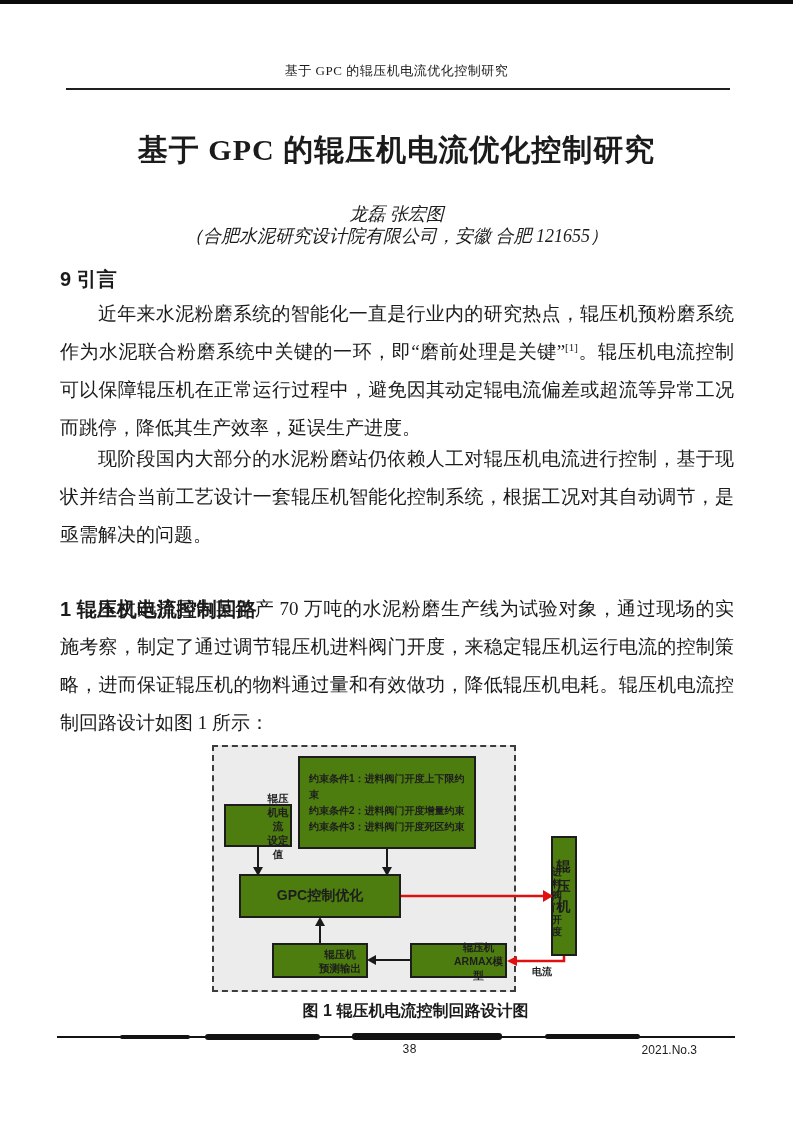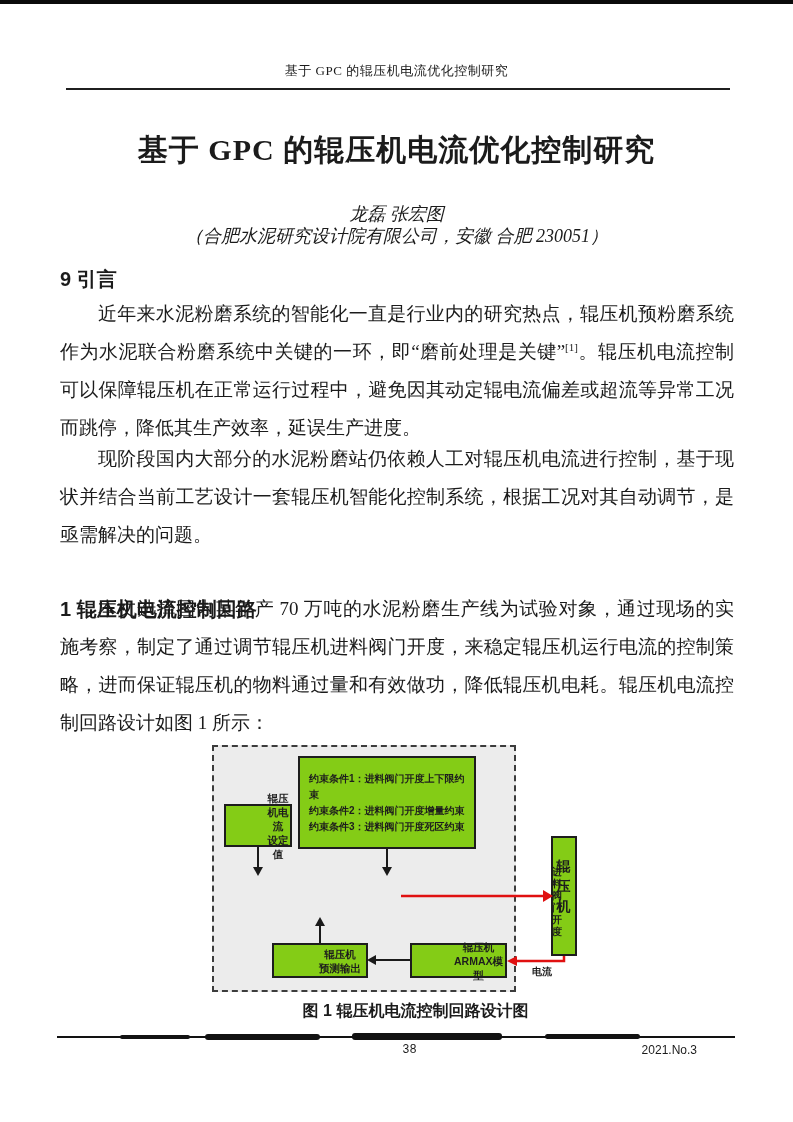--- a/index.html
+++ b/index.html
@@ -31,21 +31,21 @@
               text-align: justify; text-indent: 2em; }
   #paragraph-intro-1 { top: 295px; }
   #paragraph-intro-2 { top: 440px; }
   #paragraph-method  { top: 590px; }
   .cite-sup { font-size: 11px; vertical-align: super; line-height: 0; }
 
   
   #figure-diagram { top: 740px; left: 0; width: 793px; height: 260px; }
   #dashed-boundary { left: 212px; top: 5px; width: 304px; height: 247px;
                      background: #ececec; border: 2px dashed #3c3c3c; }
-  .fig-box { position: absolute; background: #84cc16; border: 2px solid #1d1d1d;
+  .fig-box { position: absolute; background: #4d7c0f; border: 2px solid #1d1d1d;
              display: flex; align-items: center; justify-content: center;
              font-family: "Liberation Sans", sans-serif; font-weight: 700;
              color: #1d1d1d; text-align: center; }
   #constraints-box { left: 298px; top: 16px; width: 178px; height: 93px;
                      font-size: 10px; line-height: 16px; text-align: left;
                      justify-content: flex-start; padding-left: 9px; }
   #setpoint-box   { left: 224px; top: 64px; width: 68px; height: 43px;
                     font-size: 10.5px; line-height: 14px; }
   #gpc-box        { left: 239px; top: 134px; width: 162px; height: 44px; font-size: 14px; }
   #prediction-box { left: 272px; top: 203px; width: 96px; height: 35px;
@@ -78,41 +78,42 @@
 </head>
 <body>
 
 <div class="abs" id="top-scan-bar"></div>
 
 <div class="abs center" id="running-header">基于 GPC 的辊压机电流优化控制研究</div>
 <div class="abs" id="header-rule"></div>
 
 <h1 class="abs center" id="paper-title">基于 GPC 的辊压机电流优化控制研究</h1>
 <div class="abs center" id="authors">龙磊 张宏图</div>
-<div class="abs center" id="affiliation">（合肥水泥研究设计院有限公司，安徽 合肥 230051）</div>
+<div class="abs center" id="affiliation">（合肥水泥研究设计院有限公司，安徽 合肥 121655）</div>
 
 <h2 class="abs section-heading" id="section-heading-0">9 引言</h2>
 
 <p class="abs body-par" id="paragraph-intro-1"><span>近年来水泥粉磨系统的智能化一直是行业内的研究热点，辊压机预粉磨系统作为水泥联合粉磨系统中关键的一环，即“磨前处理是关键”</span><sup class="cite-sup">[1]</sup><span>。辊压机电流控制可以保障辊压机在正常运行过程中，避免因其动定辊电流偏差或超流等异常工况而跳停，降低其生产效率，延误生产进度。</span></p>
 
 <p class="abs body-par" id="paragraph-intro-2">现阶段国内大部分的水泥粉磨站仍依赖人工对辊压机电流进行控制，基于现状并结合当前工艺设计一套辊压机智能化控制系统，根据工况对其自动调节，是亟需解决的问题。</p>
 
 <h2 class="abs section-heading" id="section-heading-1">1 辊压机电流控制回路</h2>
 
 <p class="abs body-par" id="paragraph-method">本文选择国内某年产 70 万吨的水泥粉磨生产线为试验对象，通过现场的实施考察，制定了通过调节辊压机进料阀门开度，来稳定辊压机运行电流的控制策略，进而保证辊压机的物料通过量和有效做功，降低辊压机电耗。辊压机电流控制回路设计如图 1 所示：</p>
 
 <div class="abs" id="figure-diagram">
 
   <div class="abs" id="dashed-boundary"></div>
 
   <div class="fig-box pre" id="constraints-box">约束条件1：进料阀门开度上下限约束
 约束条件2：进料阀门开度增量约束
 约束条件3：进料阀门开度死区约束</div>
   <div class="fig-box pre" id="setpoint-box">辊压机电流
 设定值</div>
+  <div class="fig-box" id="gpc-box">GPC控制优化</div>
   <div class="fig-box pre" id="prediction-box">辊压机
 预测输出</div>
   <div class="fig-box pre" id="armax-box">辊压机
 ARMAX模型</div>
   <div class="fig-box" id="roller-box">辊压机</div>
 
   <div class="flow-label pre" id="valve-opening-label">进料阀
 门开度</div>
   <div class="flow-label" id="current-label">电流</div>
 

